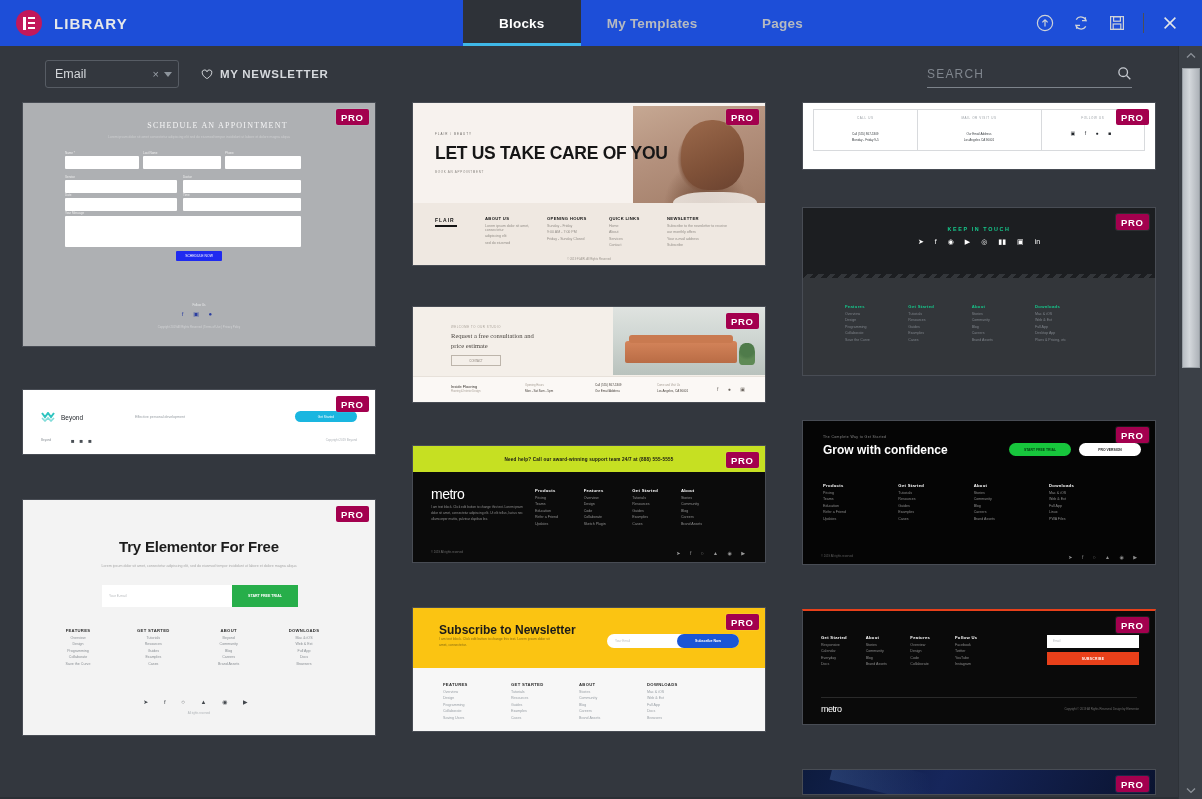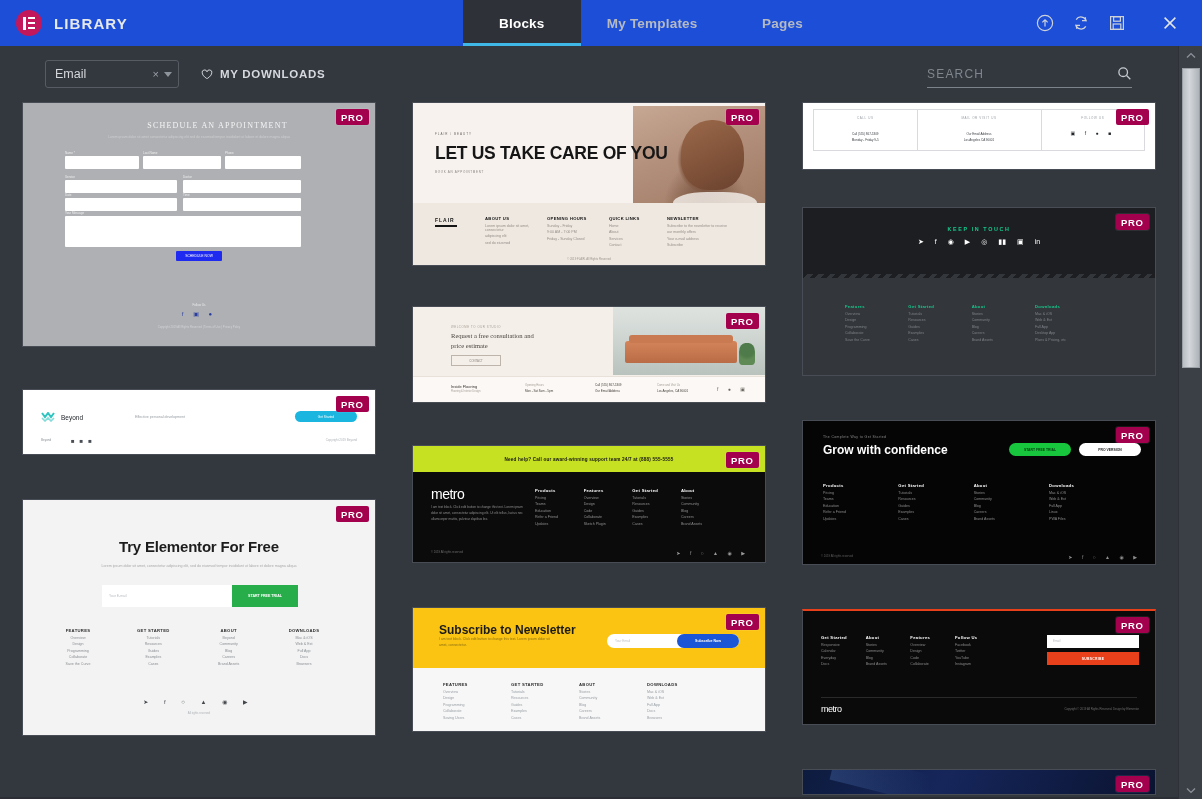--- a/index.html
+++ b/index.html
@@ -331,21 +331,21 @@
   <div class="filter-select">
     <span class="filter-label">Email</span>
     <span class="sel-clear">×</span>
     <span class="sel-caret"></span>
   </div>
 
   <div class="favorites">
     <svg width="12" height="11" viewBox="0 0 14 13" fill="none" stroke="#d6d9dd" stroke-width="1.1">
       <path d="M7 11.4C7 11.4 1.3 8.2 1.3 4.6A2.9 2.9 0 0 1 7 3.4a2.9 2.9 0 0 1 5.7 1.2C12.7 8.2 7 11.4 7 11.4z"></path>
     </svg>
-    <span>MY DOWNLOADS</span>
+    <span>MY NEWSLETTER</span>
   </div>
 
   <div class="search-wrap">
     <input class="search-input" value="" placeholder="SEARCH" style="">
     <svg width="15" height="15" viewBox="0 0 16 16" fill="none" stroke="#c6cad0" stroke-width="1.4">
       <circle cx="6.6" cy="6.6" r="4.6"></circle>
         <path d="M10.2 10.2l4 4"></path>
     </svg>
   </div>
 </div>

